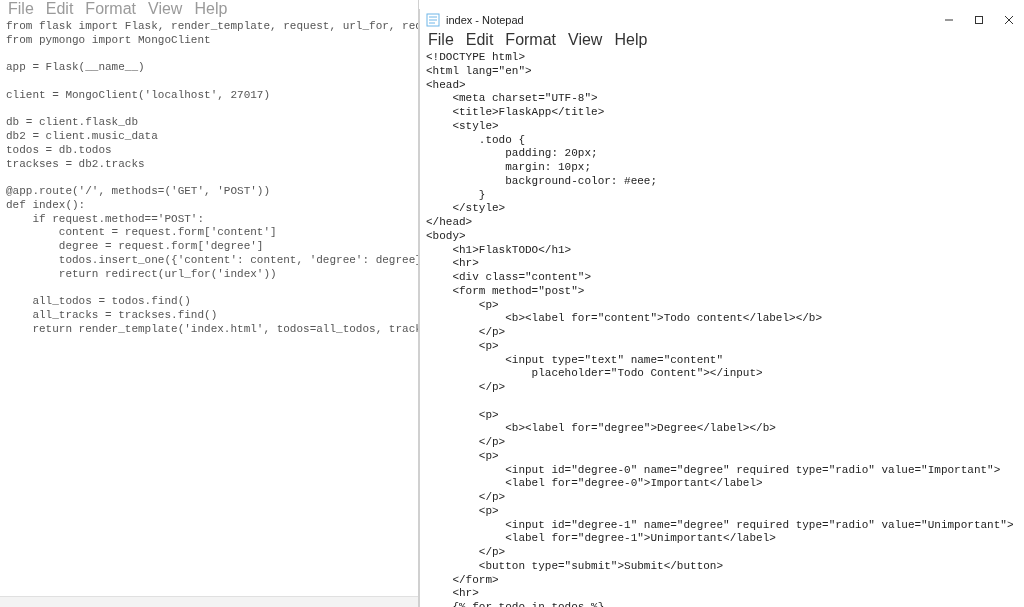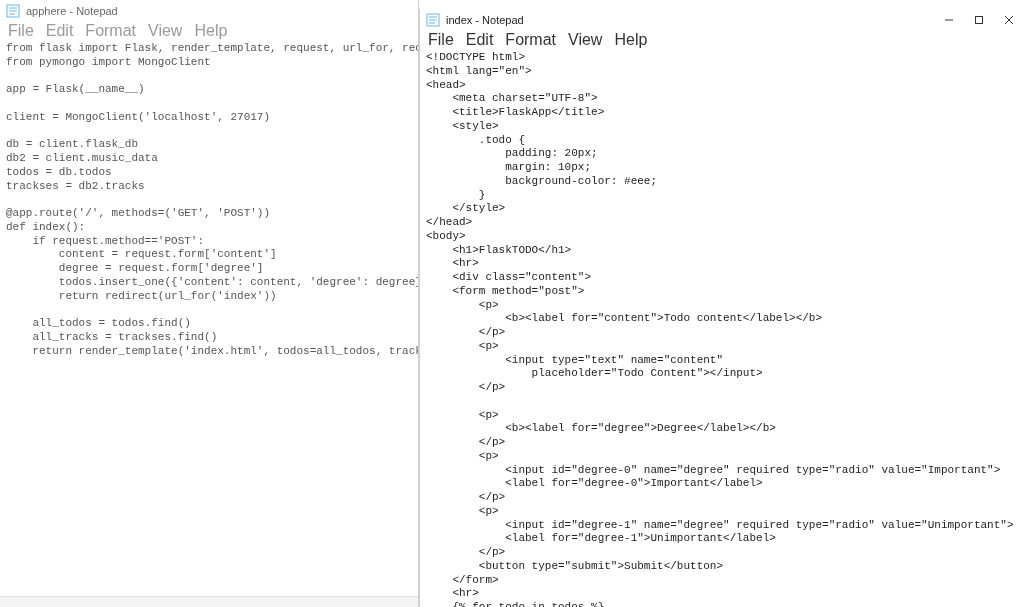--- a/index.html
+++ b/index.html
@@ -32,31 +32,20 @@
   .content::-webkit-scrollbar-thumb { background:#ddd; }
 
   
 </style>
 </head>
 <body>
 
 <div class="desktop">
 
   <div class="window w-left">
-    <div class="titlebar">
-      <span class="t-icon">
-        <svg width="14" height="14" viewBox="0 0 14 14">
-          <rect x="1" y="1" width="12" height="12" fill="#fff" stroke="#6fb6e8"></rect>
-          <line x1="3" y1="4" x2="11" y2="4" stroke="#6fb6e8" stroke-width="1"></line>
-          <line x1="3" y1="7" x2="11" y2="7" stroke="#6fb6e8" stroke-width="1"></line>
-          <line x1="3" y1="10" x2="9" y2="10" stroke="#6fb6e8" stroke-width="1"></line>
-        </svg>
-      </span>
-      <span class="t-text">apphere - Notepad</span>
-    </div>
     <div class="menubar">
       <span>File</span>
       <span>Edit</span>
       <span>Format</span>
       <span>View</span>
       <span>Help</span>
     </div>
     <div class="content">
       <pre class="code">from flask import Flask, render_template, request, url_for, redirect
 from pymongo import MongoClient

